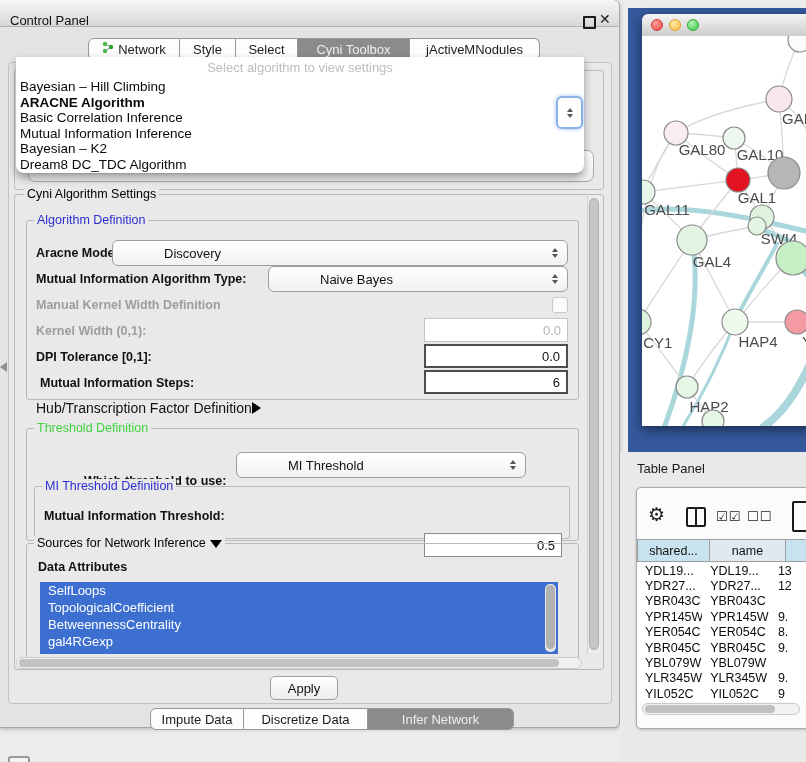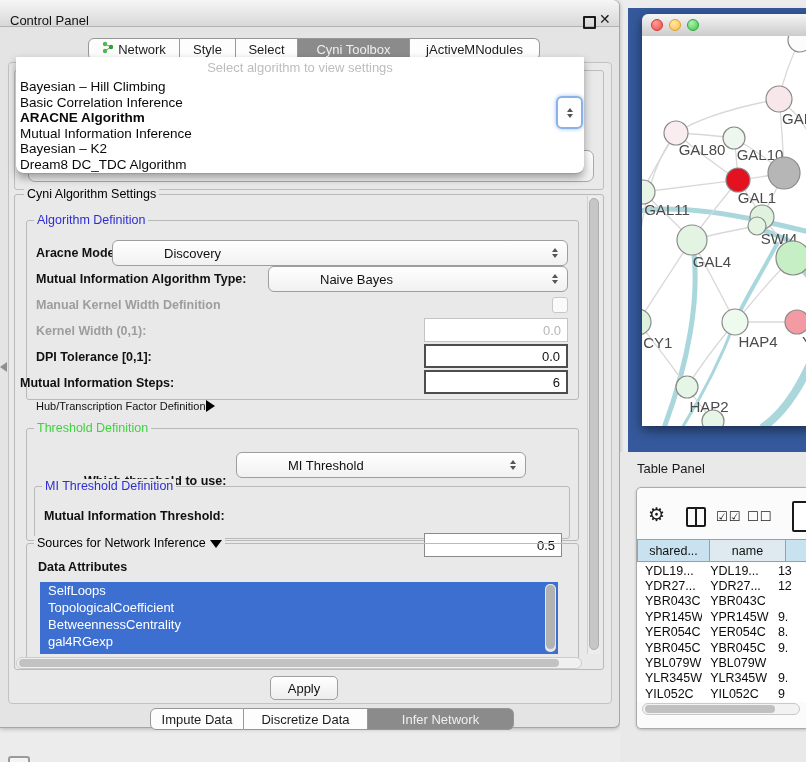--- a/index.html
+++ b/index.html
@@ -71,21 +71,21 @@
   .spin{position:absolute;right:9px;top:50%;transform:translateY(-50%);display:flex;flex-direction:column;gap:2px;}
   .tri-up{width:0;height:0;border-left:3.5px solid transparent;border-right:3.5px solid transparent;border-bottom:4.5px solid #555;}
   .tri-dn{width:0;height:0;border-left:3.5px solid transparent;border-right:3.5px solid transparent;border-top:4.5px solid #555;}
   .field{background:#fff;display:flex;align-items:center;justify-content:flex-end;
          padding-right:6px;font-size:13px;color:#111;box-sizing:border-box;}
   .field.strong{border:2px solid #4d4d4d;}
   .field.norm{border:1px solid #8a8a8a;}
   .field.dis{border:1px solid #c4c4c4;color:#b5b5b5;}
   #manual-checkbox{left:552px;top:297px;width:14px;height:14px;border:1.5px solid #c8c8c8;border-radius:3px;background:#fafafa;}
 
-  #hub-row{left:36px;top:400px;display:flex;align-items:center;gap:0;font-size:11px;color:#111;}
+  #hub-row{left:36px;top:400px;display:flex;align-items:center;gap:0;font-size:14px;color:#111;}
   .tri-right{width:0;height:0;border-top:6px solid transparent;border-bottom:6px solid transparent;border-left:9px solid #000;}
   .tri-down{display:inline-block;width:0;height:0;border-left:6px solid transparent;border-right:6px solid transparent;border-top:8px solid #000;vertical-align:-1px;margin-left:4px;}
 
   #attr-list{left:40px;top:582px;width:518px;height:72px;background:var(--selection-blue);overflow:hidden;}
   .attr-item{height:17px;line-height:17px;padding-left:8px;font-size:13px;color:#fff;white-space:nowrap;}
   #attr-scroll{left:545px;top:584px;width:11px;height:68px;background:#e6e6e6;border-radius:5px;}
   #attr-thumb{left:1px;top:1px;width:9px;height:64px;background:#b2b2b2;border-radius:5px;}
 
   #settings-vscroll{left:587px;top:196px;width:12px;height:458px;background:#ededed;border-left:1px solid #d0d0d0;}
   #settings-vthumb{left:1px;top:2px;width:10px;height:452px;background:#c6c6c6;border:1px solid #adadad;border-radius:6px;box-sizing:border-box;}
@@ -177,22 +177,22 @@
 
   <div id="inference-group" class="abs"></div>
   <div id="hidden-combo" class="abs">
     <span>gal-filtered sif default node</span>
   </div>
 
   <div id="algo-popup" class="abs">
     <div id="algo-prompt">Select algorithm to view settings</div>
     <div id="algo-items">
         <div class="algo-item">Bayesian – Hill Climbing</div>
+        <div class="algo-item bold">ARACNE Algorithm</div>
         <div class="algo-item">Basic Correlation Inference</div>
-        <div class="algo-item bold">ARACNE Algorithm</div>
         <div class="algo-item">Mutual Information Inference</div>
         <div class="algo-item">Bayesian – K2</div>
         <div class="algo-item">Dream8 DC_TDC Algorithm</div>
       </div>
   </div>
   <div id="spinner-fragment" class="abs">
     <div class="tri-up"></div>
     <div class="tri-dn"></div>
   </div>
 
@@ -226,21 +226,21 @@
   <div class="abs flabel dis" style="left:36px;top:324px;">Kernel Width (0,1):</div>
   <div class="abs field dis" style="left:424px;top:318px;width:144px;height:24px;">
     <span>0.0</span>
   </div>
 
   <div class="abs flabel" style="left:36px;top:350px;">DPI Tolerance [0,1]:</div>
   <div class="abs field strong" style="left:424px;top:344px;width:144px;height:24px;">
     <span>0.0</span>
   </div>
 
-  <div class="abs flabel" style="left:20px;top:376px;">Mutual Information Steps:</div>
+  <div class="abs flabel" style="left:40px;top:376px;">Mutual Information Steps:</div>
   <div class="abs field strong" style="left:424px;top:370px;width:144px;height:24px;">
     <span>6</span>
   </div>
 
   <div id="hub-row" class="abs">
     <span>Hub/Transcription Factor Definition</span>
     <span class="tri-right"></span>
   </div>
 
   <div id="threshold-group" class="abs groupbox"></div>

